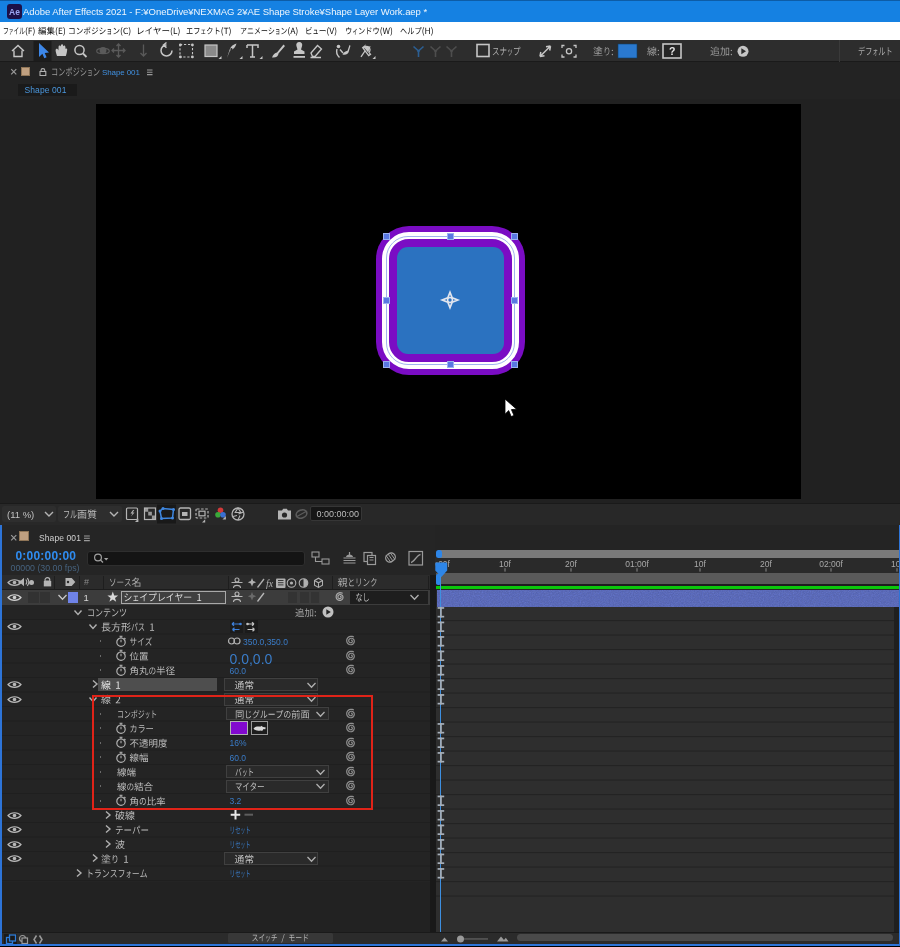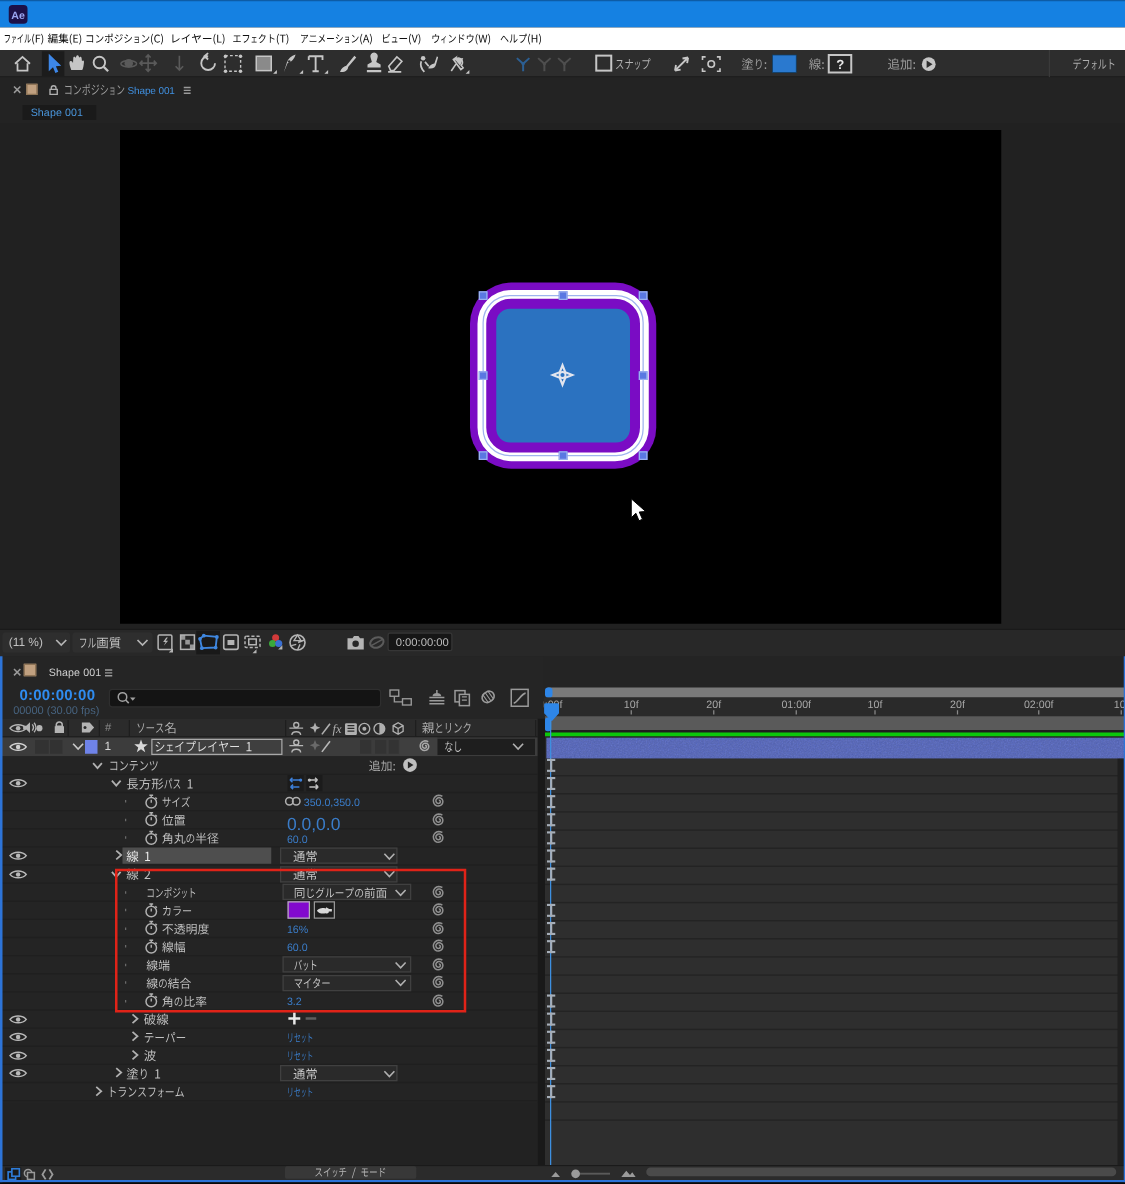--- a/index.html
+++ b/index.html
@@ -6,20 +6,21 @@
   font-family:"Liberation Sans",sans-serif;background:#232323;padding-left:42px;}
 #page *{box-sizing:border-box;}
 .a{position:absolute;}
 </style></head><body>
 <div id="page">
 
 <div class="a" style="left:0;top:0;width:900px;height:22px;background:#1581e2;"></div>
 <div class="a" style="left:0;top:0;width:900px;height:1px;background:#0d5ca6;"></div>
 <div class="a" style="left:7px;top:4px;width:15px;height:15px;background:#1c1048;border-radius:3px;"></div>
 <div class="a" style="left:9px;top:6.5px;font-size:8.5px;font-weight:bold;color:#9ba6f2;">Ae</div>
+<div class="a" style="left:23px;top:5.5px;font-size:9.5px;letter-spacing:-0.05px;color:#eef6fd;white-space:pre;">Adobe After Effects 2021 - F:¥OneDrive¥NEXMAG 2¥AE Shape Stroke¥Shape Layer Work.aep *</div>
 <div class="a" style="left:0;top:22px;width:900px;height:18px;background:#ffffff;"></div>
 <div class="a" style="left:0;top:40px;width:900px;height:22px;background:#2d2d2d;border-bottom:1px solid #1a1a1a;"></div>
 <svg class="a" width="900" height="22" viewBox="0 0 900 22" style="left:0;top:40px;">
       <path d="M12 11 L18 5.5 L24 11 M14 10.5 V16.5 H22 V10.5" stroke="#c6c6c6" stroke-width="1.4" fill="none"></path>
       <rect x="33.5" y="1" width="18" height="20" fill="#1c1c1c"></rect>
       <path d="M39 3 L39 17 L42.4 13.8 L44.3 18.3 L46.6 17.3 L44.7 12.9 L49 12.6 Z" fill="#3d87e8"></path>
       <path d="M57 16 C56 13 55 10 56 9 C57 8.4 58 9 58.4 10.5 L58.6 6.5 C58.6 5 60.4 5 60.6 6.5 L61 5 C61.5 3.6 63 4 63.1 5.4 L63.4 6.2 C63.8 5 65.2 5.2 65.3 6.6 L65.6 9 C66 8 67.3 8.2 67.2 9.6 C67 12 66.6 14.5 65.8 16 Z" fill="#c6c6c6"></path>
       <circle cx="79.5" cy="10" r="4.6" stroke="#c6c6c6" stroke-width="1.5" fill="none"></circle>
       <line x1="83" y1="13.5" x2="86.5" y2="17" stroke="#c6c6c6" stroke-width="1.8"></line>
       <g fill="#5a5a5a">

